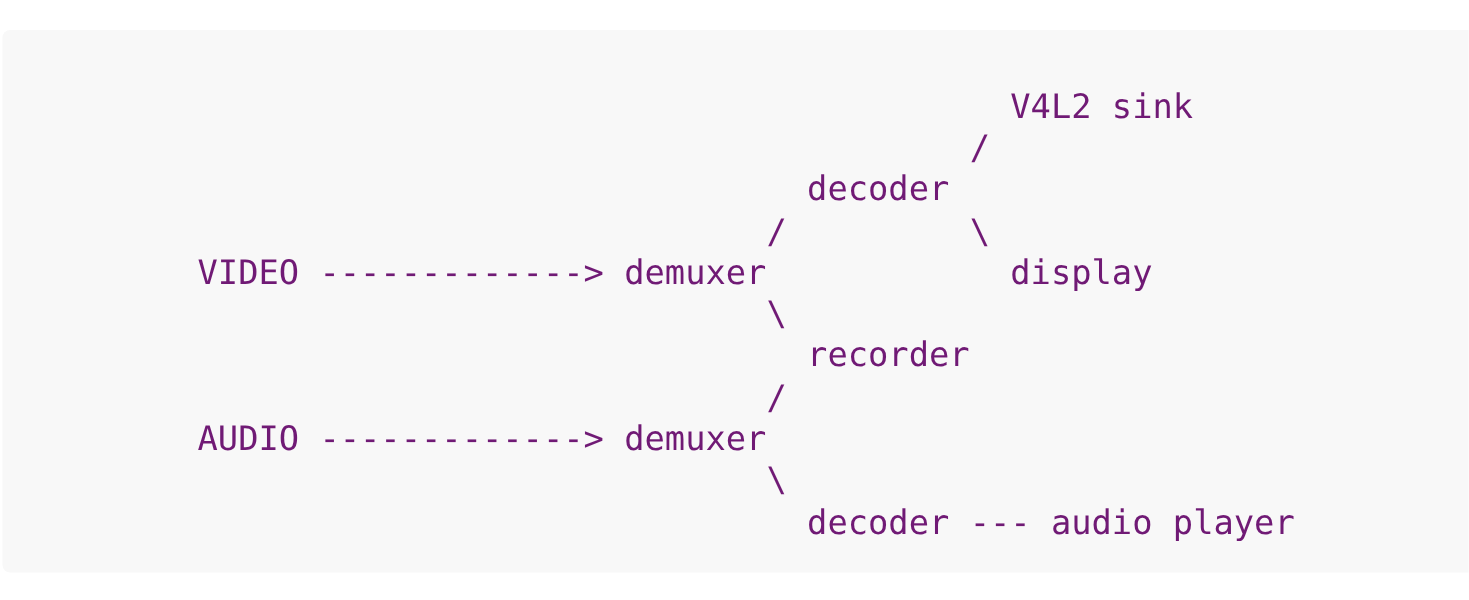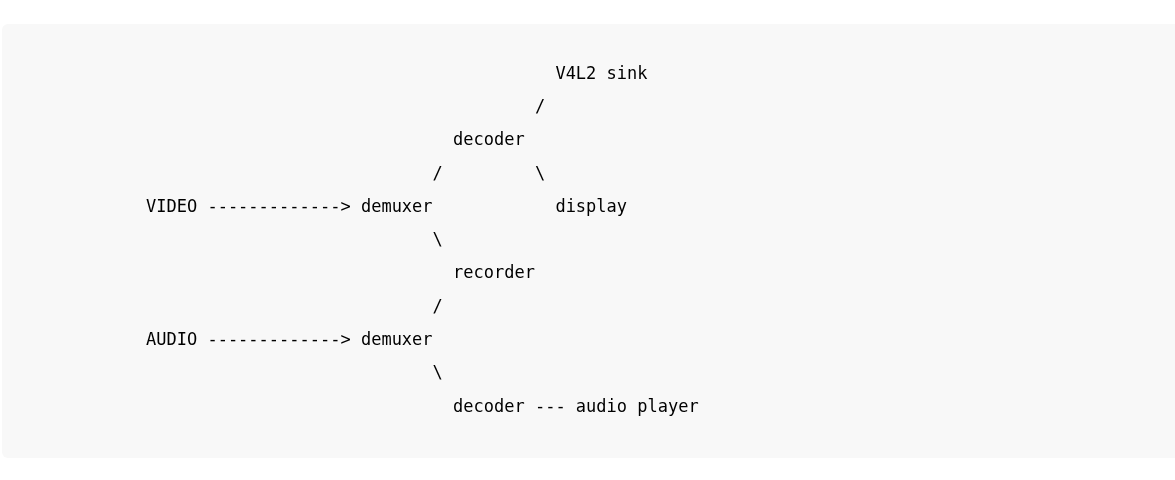--- a/index.html
+++ b/index.html
@@ -17,26 +17,26 @@
     box-sizing: border-box;
     margin: 24px 0 0 2px;
     width: calc(100% - 2px);
     height: 434px;
     background: #f8f8f8;
     border-radius: 6px 0 0 6px;
     padding: 32.7px 0 0 144px;
     overflow: hidden;
   }
   .code-block pre {
-    margin: 0;
+    margin: 12px;
     padding: 0;
     font-family: "DejaVu Sans Mono", monospace;
-    font-size: 17px;
+    font-size: 27px;
     line-height: 33.3px;
-    color: #000000;
+    color: #701a75;
     white-space: pre;
   }
 </style>
 </head>
 <body>
 
 <div class="page">
   <div class="code-block">
     <pre>                                        V4L2 sink
                                       /

